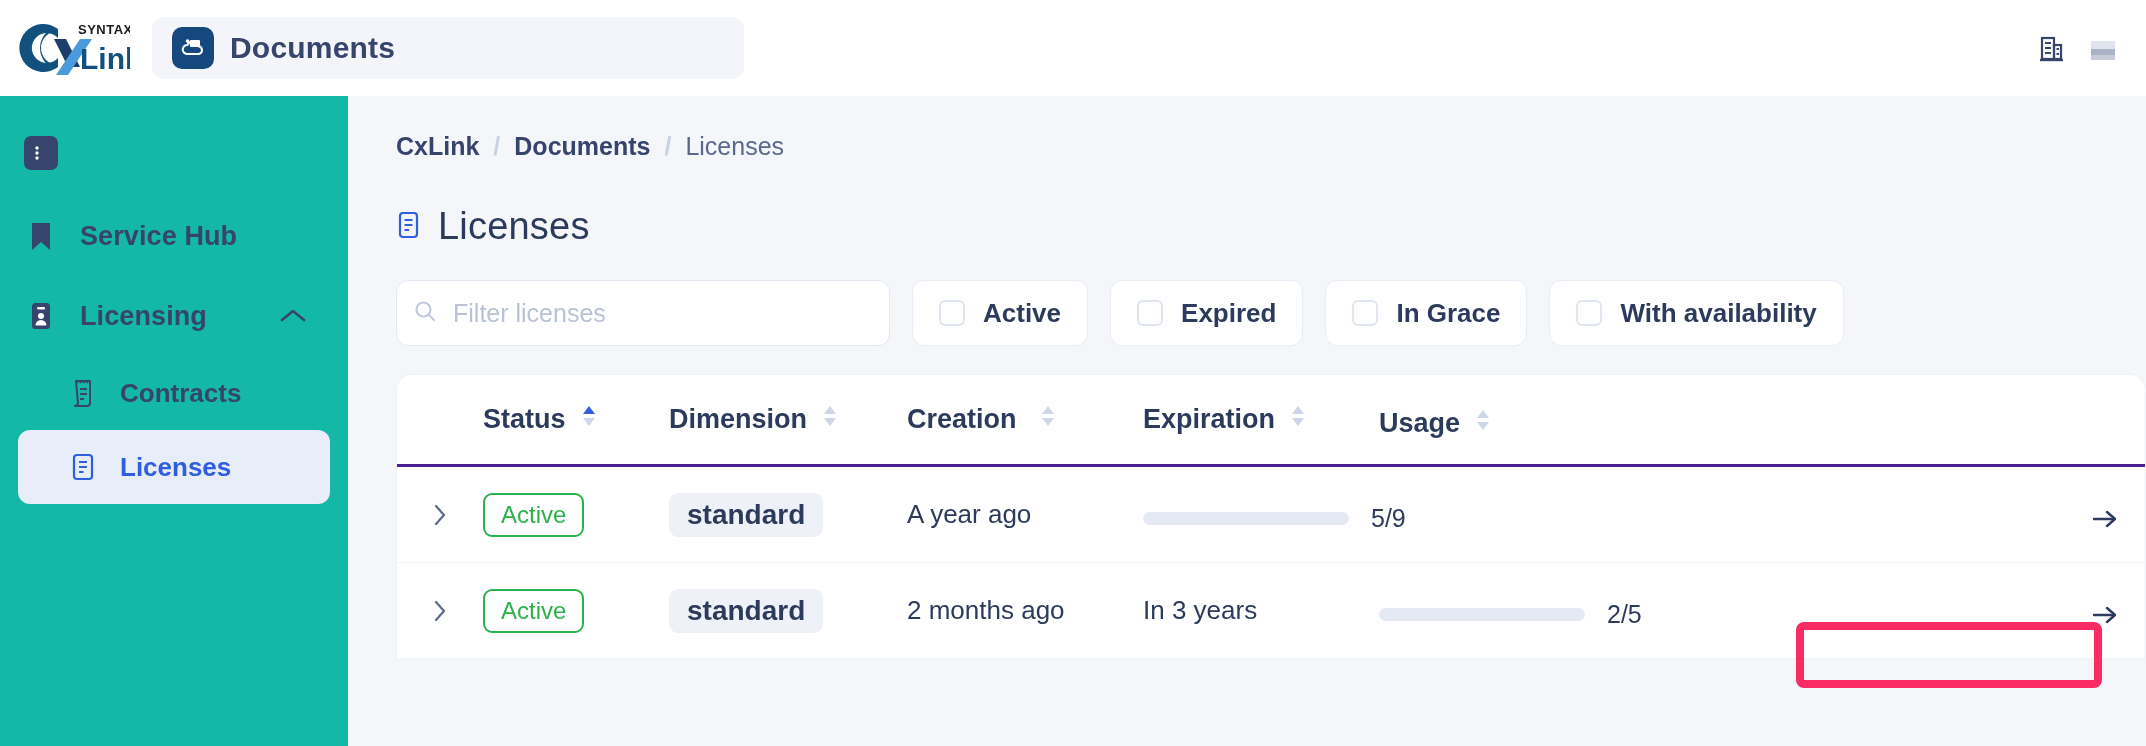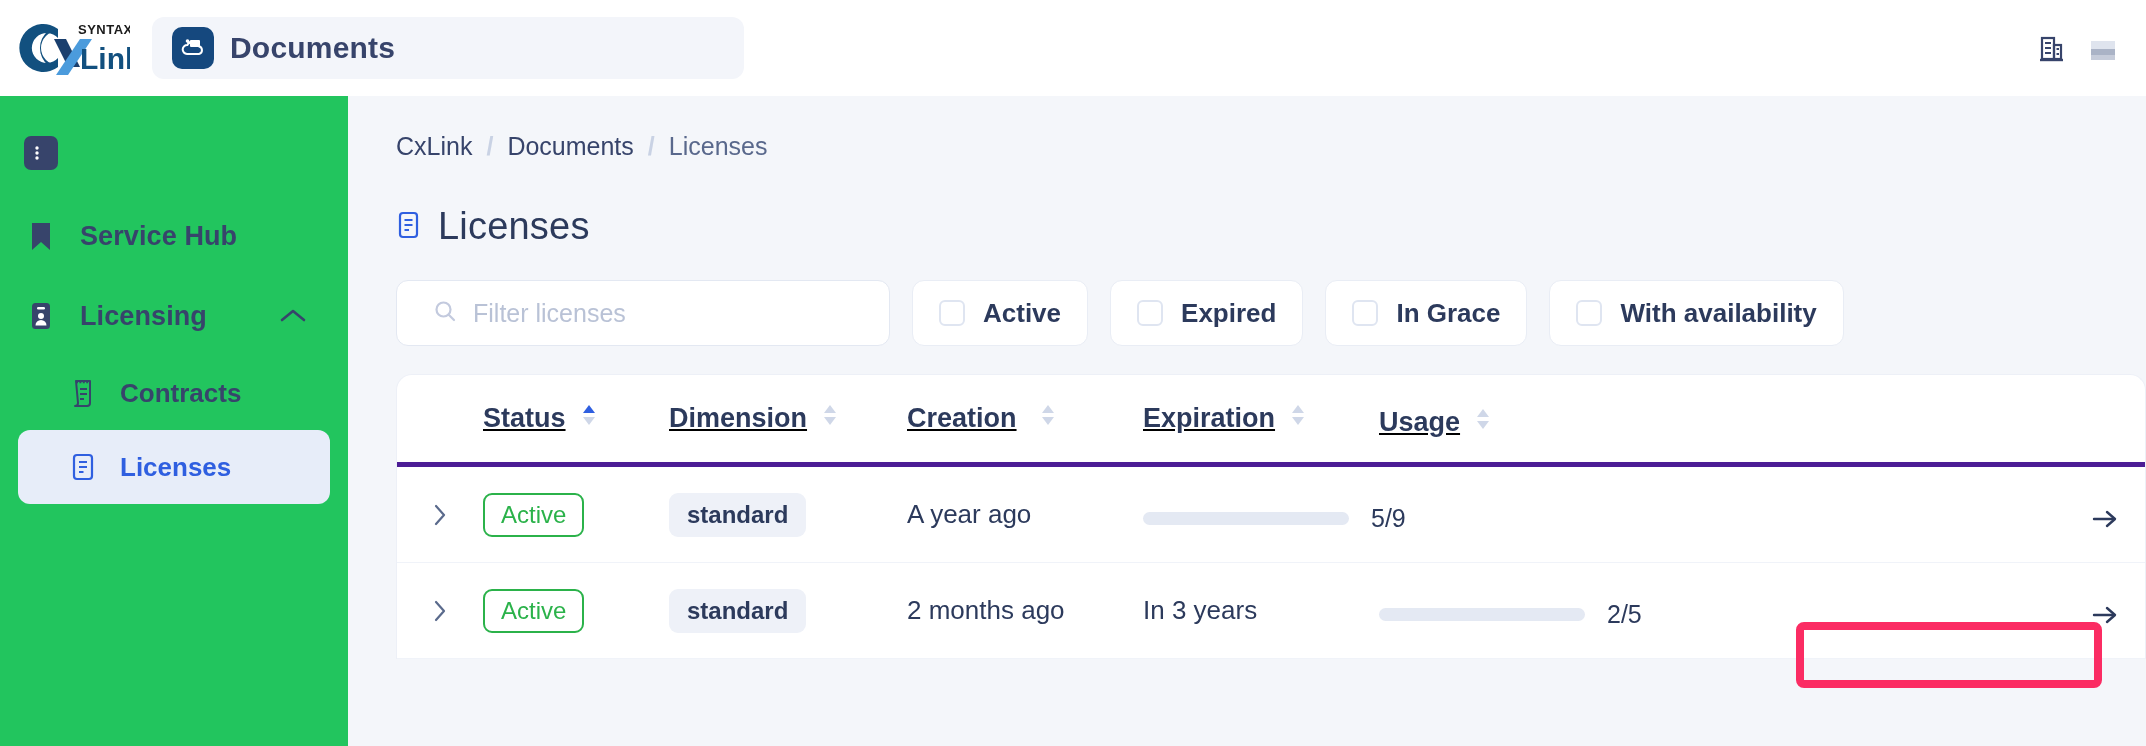--- a/index.html
+++ b/index.html
@@ -47,21 +47,21 @@
   .topbar-spacer { flex: 1 1 auto; }
   .topbar-icons { display: flex; align-items: center; gap: 18px; padding-right: 2px; }
   .tb-icon { width: 34px; height: 34px; display: flex; align-items: center; justify-content: center; }
 
   
   .body { flex: 1 1 auto; display: flex; min-height: 0; }
 
   
   .sidebar {
     width: 348px; min-width: 348px;
-    background: #22c55e;
+    background: #14b8a6;
     padding-top: 14px;
     position: relative;
   }
   .sb-toggle-row { height: 86px; display: flex; align-items: center; padding-left: 24px; }
   .sb-toggle {
     width: 34px; height: 34px; border-radius: 7px; background: #37446b;
     display: flex; align-items: center; justify-content: center;
   }
   .sb-item {
     height: 80px;
@@ -93,21 +93,21 @@
     background: #f4f6fa;
     padding: 0 0 0 48px;
     min-width: 0;
     position: relative;
   }
   .breadcrumb {
     display: flex; align-items: center; gap: 14px;
     padding-top: 36px;
     font-size: 25px;
   }
-  .bc-link { color: #37446b; font-weight: 400; }
+  .bc-link { color: #37446b; font-weight: 700; }
   .bc-sep { color: #c9d2e4; font-weight: 600; }
   .bc-current { color: #5a6versus; }
   .bc-current { color: #59688c; font-weight: 400; }
 
   .page-title-row {
     display: flex; align-items: center; gap: 16px;
     margin-top: 44px;
   }
   .page-title { font-size: 38px; font-weight: 400; color: #2c3a5c; letter-spacing: .2px; }
 
@@ -115,21 +115,21 @@
   .filterbar {
     display: flex; align-items: center; gap: 22px;
     margin-top: 32px;
   }
   .search-box {
     width: 494px; height: 66px;
     background: #ffffff;
     border: 1px solid #e3e8f2;
     border-radius: 12px;
     display: flex; align-items: center; gap: 16px;
-    padding: 0 36px;
+    padding: 0 16px;
   }
   .search-ph { font-size: 25px; color: #b9c2d6; }
   .chk-pill {
     height: 66px;
     background: #ffffff;
     border: 1px solid #e9edf5;
     border-radius: 12px;
     display: flex; align-items: center; gap: 18px;
     padding: 0 26px;
   }
@@ -146,42 +146,42 @@
   .table-card {
     margin-top: 28px;
     background: #ffffff;
     border-radius: 16px 16px 0 0;
     border: 1px solid #edf0f7;
     border-bottom: none;
     overflow: hidden;
     min-height: 260px;
   }
   .trow { display: flex; align-items: center; }
-  .thead { height: 92px; border-bottom: 5px solid #4c1d95; text-decoration: underline; }
+  .thead { height: 92px; border-bottom: 3px solid #4c1d95; }
   .th { font-size: 27px; font-weight: 700; color: #2c3a5c; display: flex; align-items: center; gap: 12px; }
   .tr { height: 96px; border-bottom: 1px solid #f0f3f9; position: relative; }
 
   .c-exp   { width: 86px;  display:flex; align-items:center; justify-content:center; flex: 0 0 auto; }
   .c-status{ width: 186px; flex: 0 0 auto; }
   .c-dim   { width: 238px; flex: 0 0 auto; }
   .c-crea  { width: 236px; flex: 0 0 auto; gap: 20px; }
   .c-expir { width: 236px; flex: 0 0 auto; }
   .c-usage { flex: 1 1 auto; min-width: 0; margin-top: 8px; }
 
   .badge-active {
     display: inline-flex; align-items: center; justify-content: center;
     height: 44px; padding: 0 16px;
     border: 2px solid #2bb24a; border-radius: 9px;
     color: #2bb24a; font-size: 24px; font-weight: 400;
   }
   .badge-dim {
     display: inline-flex; align-items: center; justify-content: center;
     height: 44px; padding: 0 18px;
     background: #eef1f8; border-radius: 9px;
-    color: #2c3a5c; font-size: 24px; font-weight: 700;
+    color: #2c3a5c; font-size: 28px; font-weight: 700;
   }
   .cell-text { font-size: 26px; color: #2c3a5c; }
 
   .usage-wrap { display: flex; align-items: center; gap: 22px; padding-right: 18px; }
   .bar { width: 206px; height: 13px; background: #e4e9f3; border-radius: 8px; overflow: hidden; flex: 0 0 auto; }
   .bar-fill { height: 100%; background: #2f5fe0; border-radius: 8px; }
   .usage-text { font-size: 25px; color: #2c3a5c; }
   .arrow-btn { margin-left: auto; display: flex; align-items: center; justify-content: center; width: 44px; height: 44px; }
 
   .highlight-box {

